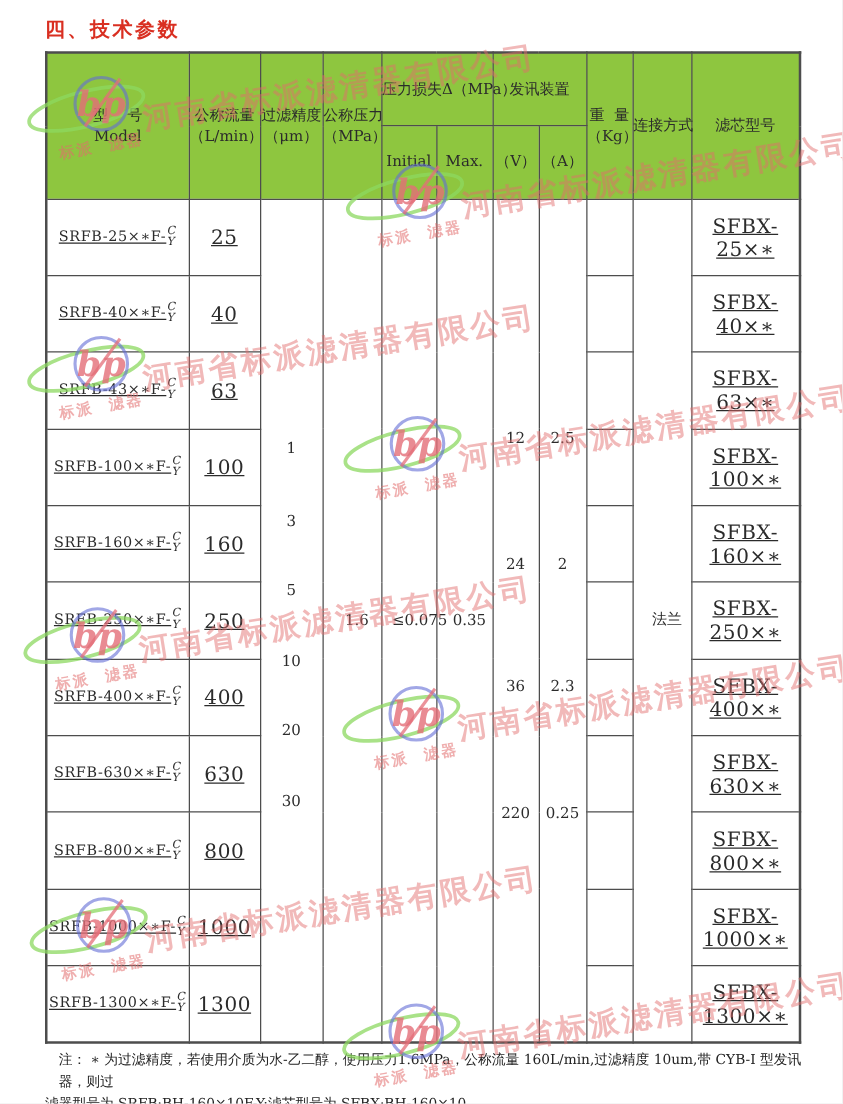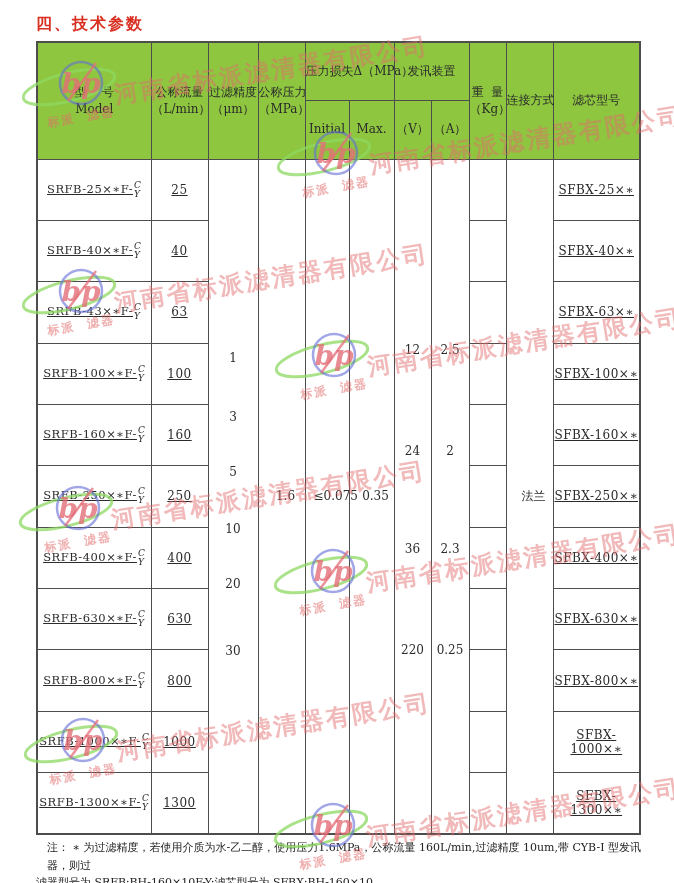--- a/index.html
+++ b/index.html
@@ -22,21 +22,21 @@
   table.params th, table.params td {
     border:1px solid #4d4d4d; text-align:center; vertical-align:middle;
     overflow:visible;
   }
   table.params { border:2px solid #4d4d4d; }
   thead th { background:#8ec63f; font-weight:normal; font-size:12px; line-height:17px; white-space:pre; }
   thead tr { height:58.5px; }
   tbody tr { height:61.36px;text-decoration:underline; }
   .model-cell { font-size:11.5px; letter-spacing:0.5px; }
   .cy { display:inline-flex; flex-direction:column; vertical-align:middle; font-size:9px; line-height:9px; text-align:left; margin-left:1px; }
-  .flow-cell, .cart-cell { font-size:12px; letter-spacing:0.5px; }
+  .flow-cell, .cart-cell { font-size:16px; letter-spacing:0.5px; }
   td.merge-cell { position:relative; padding:0; }
   td.merge-cell .mv {
     position:absolute; left:0; width:100%; text-align:center;
     transform:translateY(-50%); font-size:12px;
   }
   td.merge-cell .mv.ctr { top:50%;padding-left:8px; }
   
   .wm { position:absolute; width:0; height:0; z-index:5; pointer-events:none; }
   .wm-text {
     position:absolute; left:42px; top:10px; white-space:nowrap;
@@ -105,21 +105,21 @@
               <i>C</i>
               <i>Y</i>
             </span></td>
         <td class="flow-cell">25</td>
         <td class="merge-cell" rowspan="11">
           <span class="mv" style="top:198px">1</span>
           <span class="mv" style="top:257px">3</span>
           <span class="mv" style="top:312px">5</span>
           <span class="mv" style="top:369px">10</span>
           <span class="mv" style="top:424px">20</span>
-          <span class="mv" style="top:491px">30</span>
+          <span class="mv" style="top:481px">30</span>
         </td>
         <td class="merge-cell" rowspan="11">
           <span class="mv ctr">1.6</span>
         </td>
         <td class="merge-cell" rowspan="11">
           <span class="mv ctr">≤0.075</span>
         </td>
         <td class="merge-cell" rowspan="11">
           <span class="mv ctr">0.35</span>
         </td>

